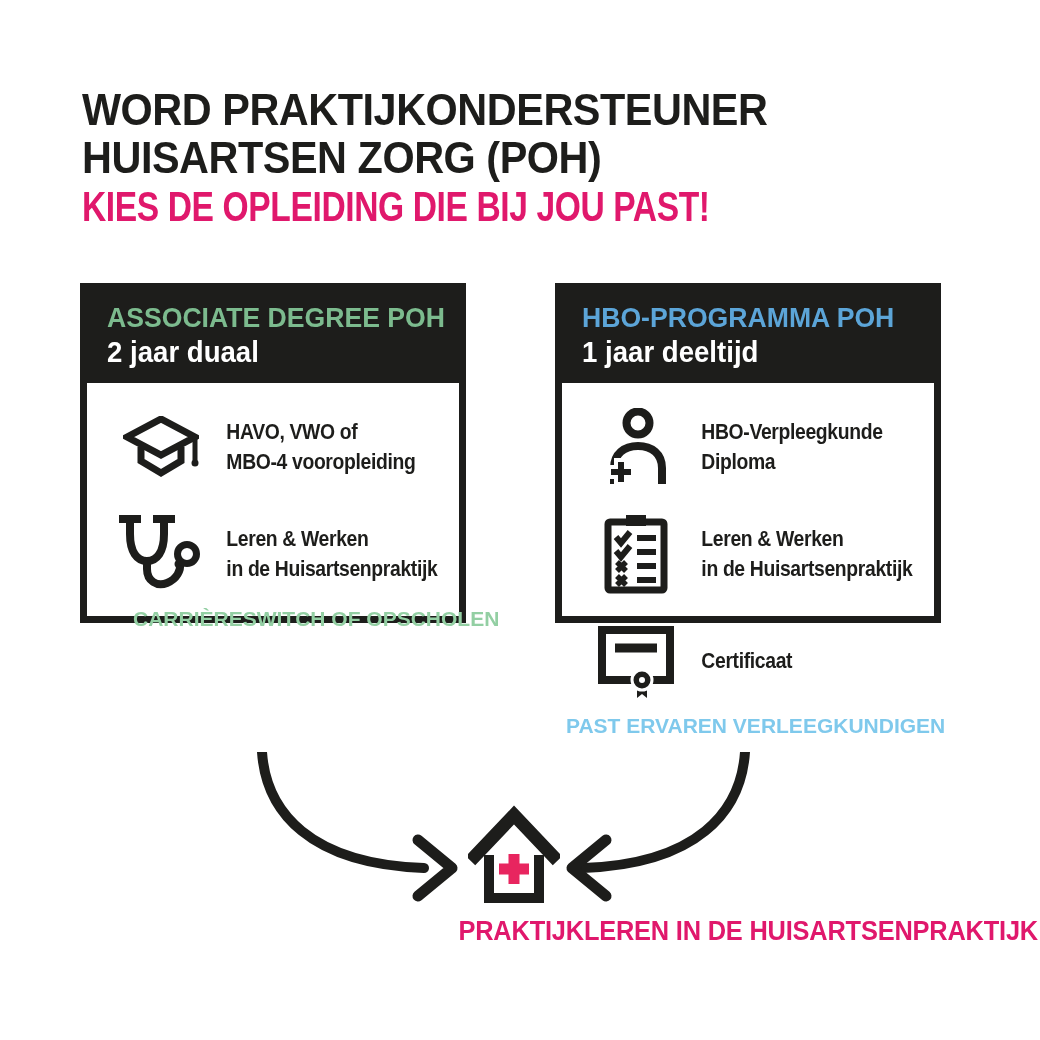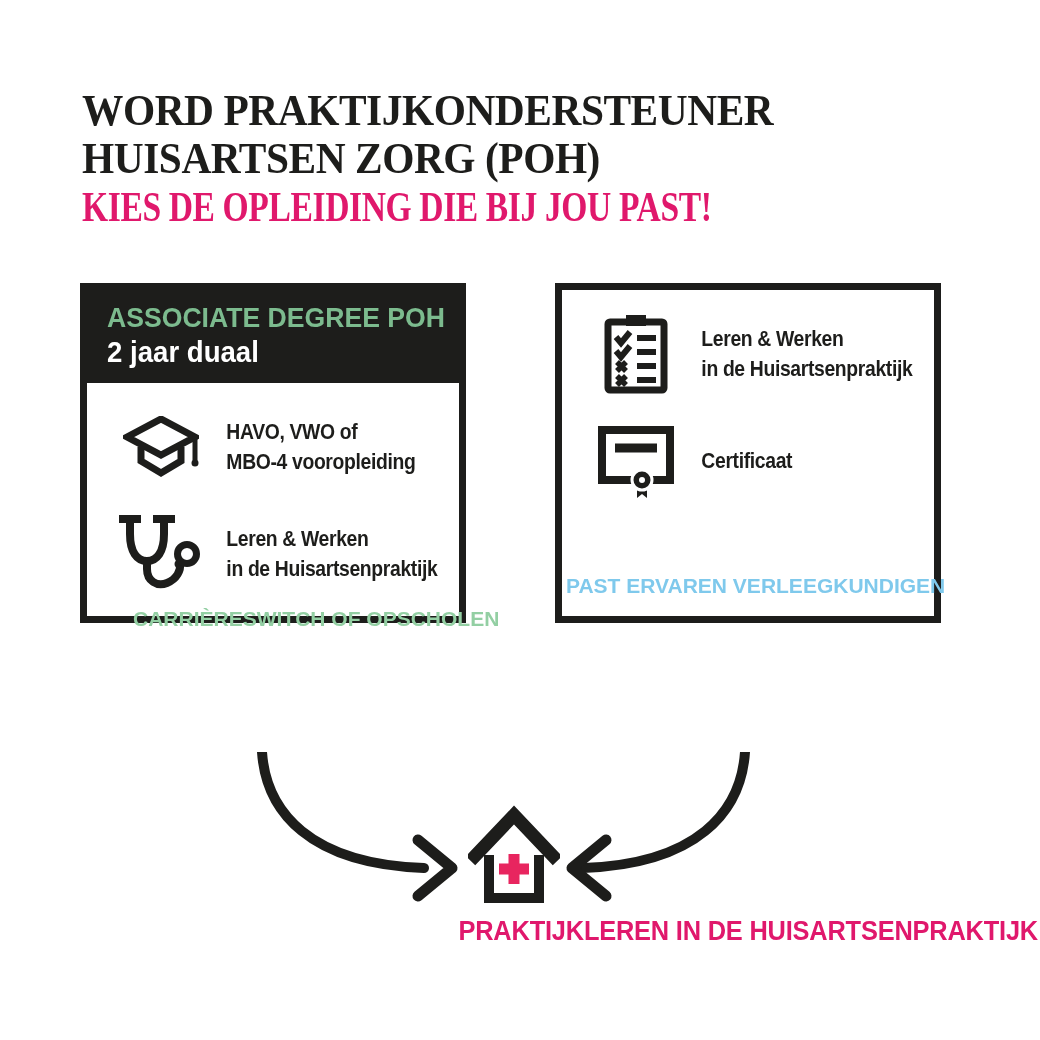--- a/index.html
+++ b/index.html
@@ -5,21 +5,21 @@
   * { margin: 0; padding: 0; box-sizing: border-box; }
   html, body { background: #ffffff; }
   body {
     width: 1040px; height: 1040px;
     font-family: "Liberation Sans", "DejaVu Sans", sans-serif;
     position: relative; overflow: hidden;
   }
   .canvas { position: absolute; inset: 0; background: #fff; }
 
   
-  .title-block { position: absolute; left: 82px; top: 86px; font-family: Liberation Serif, serif; }
+  .title-block { position: absolute; left: 82px; top: 86px; }
   .title-line {
     font-size: 45px; font-weight: 700; color: #1d1d1b;
     line-height: 48px; letter-spacing: -0.5px; white-space: nowrap;
     transform: scaleX(0.92); transform-origin: left center;
   }
   .title-pink {
     font-size: 42px; font-weight: 700; line-height: 46px;
     letter-spacing: -0.5px; white-space: nowrap; margin-top: 2px;
     transform: scaleX(0.80); transform-origin: left center;
   }
@@ -124,22 +124,39 @@
           <div class="item-line">in de Huisartsenpraktijk</div>
         </div>
       </div>
 
 
     </div>
     <div class="card-footer" style="color: rgb(147, 207, 163); padding-left: 46px;">CARRIÈRESWITCH OF OPSCHOLEN</div>
   </section>
 
   <section class="card card-right">
+    <div class="card-header">
+      <div class="card-title" style="color: rgb(92, 165, 216);">HBO-PROGRAMMA POH</div>
+      <div class="card-subtitle">1 jaar deeltijd</div>
+    </div>
     <div class="card-body">
 
+      <div class="card-item">
+        <div class="icon-box">
+          <svg class="icon" width="64" height="78" viewBox="0 0 64 78" fill="none" stroke="#1d1d1b">
+            <circle cx="34" cy="15" r="11.5" stroke-width="8"></circle>
+            <path d="M10 76 V60 C10 46 20 38 34 38 C48 38 58 46 58 60 V76" stroke-width="8"></path>
+            <path d="M12 52 h10 v7 h7 v10 h-7 v7 h-10 v-7 h-7 v-10 h7 z" fill="#1d1d1b" stroke="#ffffff" stroke-width="4"></path>
+          </svg>
+        </div>
+        <div class="item-text">
+          <div class="item-line">HBO-Verpleegkunde</div>
+          <div class="item-line">Diploma</div>
+        </div>
+      </div>
 
       <div class="card-item">
         <div class="icon-box">
           <svg class="icon" width="64" height="80" viewBox="0 0 64 80" fill="none" stroke="#1d1d1b">
             <rect x="4" y="8" width="56" height="68" rx="2" stroke-width="7"></rect>
             <rect x="22" y="1" width="20" height="11" fill="#1d1d1b" stroke="none"></rect>
             <path d="M33 24 H52" stroke-width="6"></path>
             <path d="M33 38 H52" stroke-width="6"></path>
             <path d="M33 52 H52" stroke-width="6"></path>
             <path d="M33 66 H52" stroke-width="6"></path>

